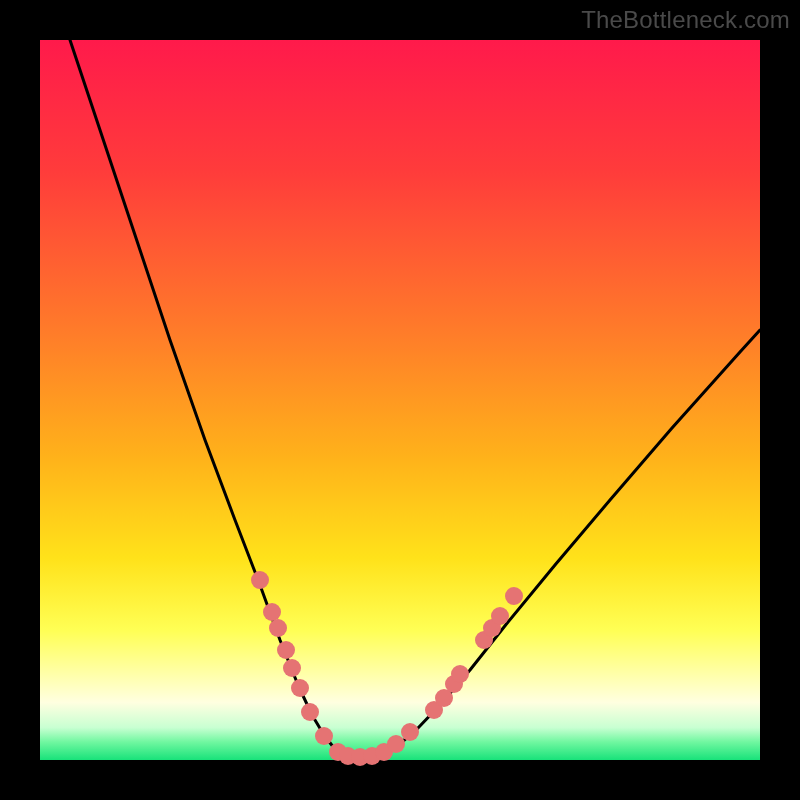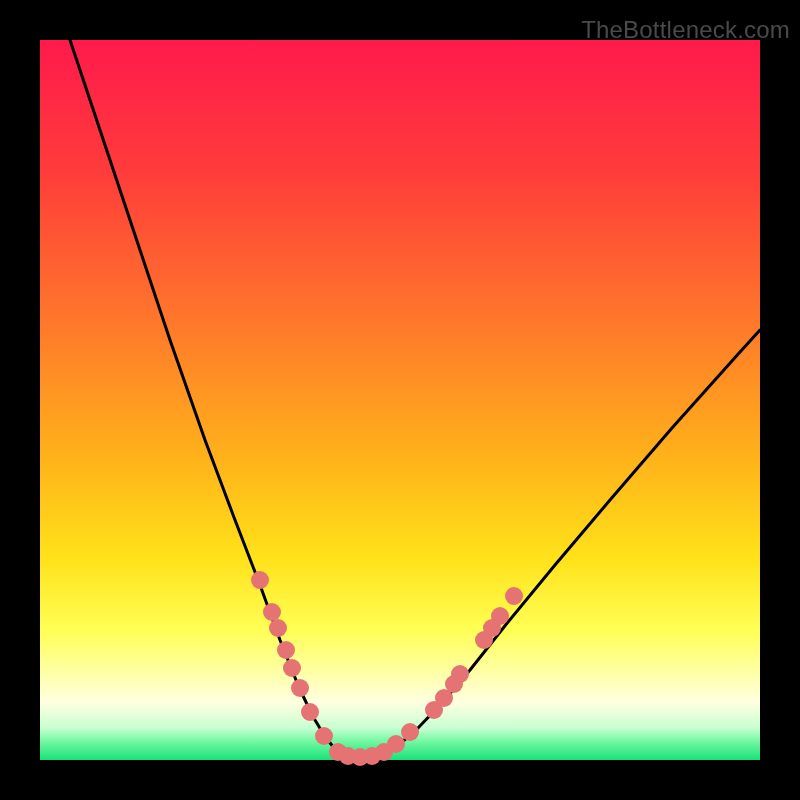--- a/index.html
+++ b/index.html
@@ -12,21 +12,21 @@
     font-family: Arial, Helvetica, sans-serif;
   }
   .stage {
     position: relative;
     width: 800px;
     height: 800px;
     background: #000;
   }
   .attribution {
     position: absolute;
-    top: 16px;
+    top: 6px;
     right: 10px;
     color: #4a4a4a;
     font-size: 24px;
     font-weight: 400;
     letter-spacing: 0.2px;
     z-index: 10;
   }
   .plot-frame {
     position: absolute;
     left: 40px;

